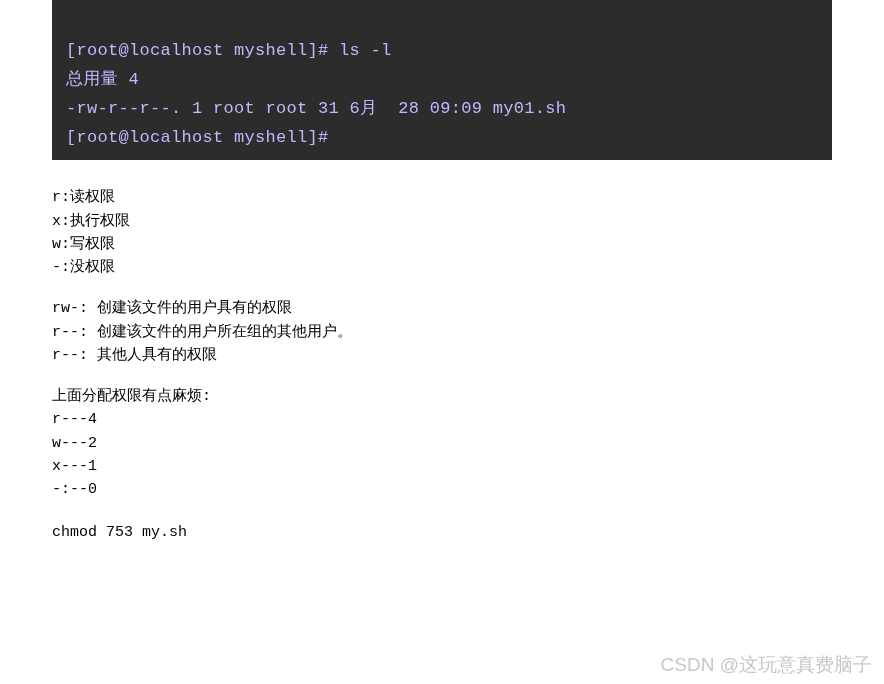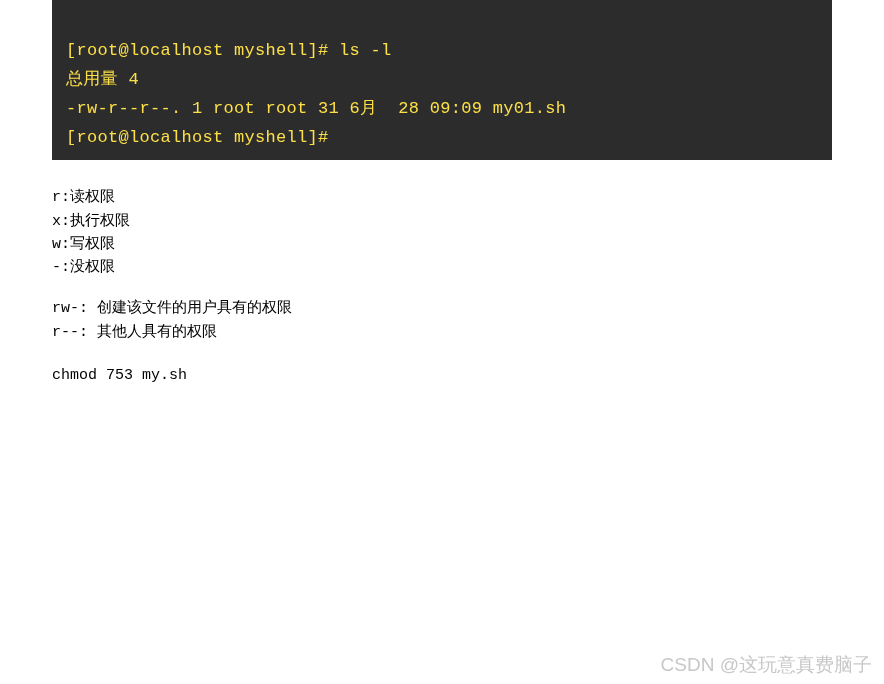--- a/index.html
+++ b/index.html
@@ -9,21 +9,21 @@
     }
     body {
       width: 884px;
       height: 684px;
       background: #ffffff;
       font-family: "Microsoft YaHei", "SimSun", sans-serif;
       position: relative;
     }
     .terminal {
       background: #2c2c2c;
-      color: #fde047;
+      color: #c4b5fd;
       padding: 8px 14px;
       margin: 0 52px 0 52px;
       font-family: "Consolas", "Courier New", monospace;
       font-size: 17px;
       line-height: 1.7;
       white-space: pre;
       letter-spacing: 0.3px;
     }
     .content {
       padding: 26px 52px 0 52px;
@@ -61,24 +61,32 @@
 
   <div class="section">
     <div class="line">r:读权限</div>
     <div class="line">x:执行权限</div>
     <div class="line">w:写权限</div>
     <div class="line">-:没权限</div>
   </div>
 
   <div class="section">
     <div class="line">rw-: 创建该文件的用户具有的权限</div>
+    <div class="line">r--: 创建该文件的用户所在组的其他用户。</div>
     <div class="line">r--: 其他人具有的权限</div>
   </div>
 
 
+  <div class="section">
+    <div class="line">上面分配权限有点麻烦:</div>
+    <div class="line">r---4</div>
+    <div class="line">w---2</div>
+    <div class="line">x---1</div>
+    <div class="line">-:--0</div>
+  </div>
 
   <div class="section" style="margin-top:20px;">
     <div class="line">chmod 753 my.sh</div>
   </div>
 
 </div>
 
 <div class="watermark">CSDN @这玩意真费脑子</div>
 
 </body></html>

